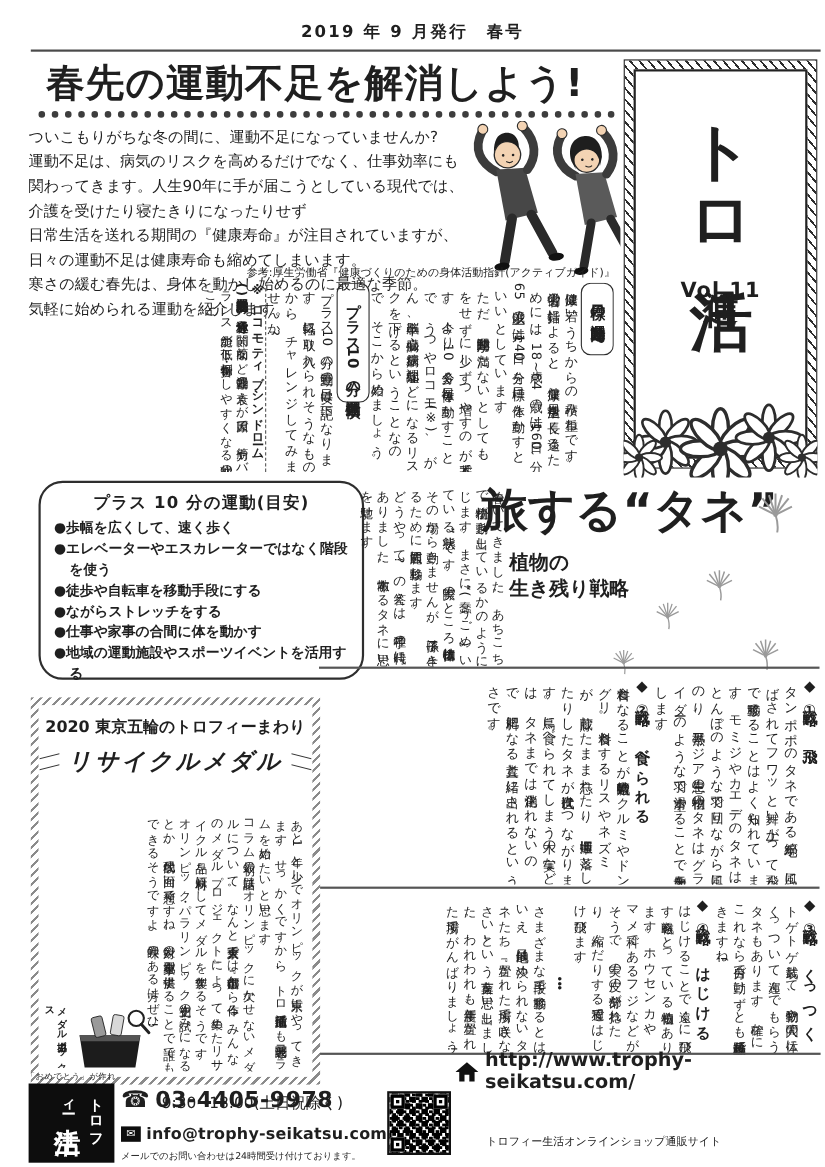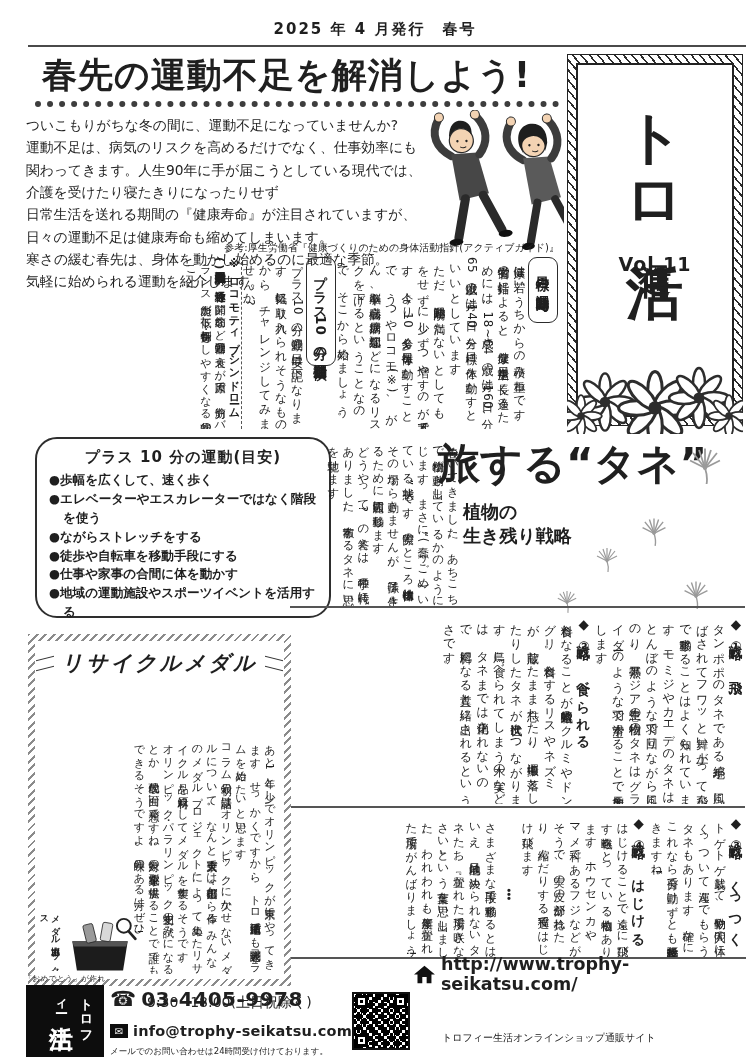--- a/index.html
+++ b/index.html
@@ -132,21 +132,21 @@
         <line x1="0" y1="2" x2="4" y2="-10"></line>
       <line x1="0" y1="2" x2="8" y2="-8"></line>
         <line x1="0" y1="2" x2="-10" y2="-3"></line>
       <line x1="0" y1="2" x2="10" y2="-3"></line>
       <path d="M0,2 Q2,8 1,13"></path>
       <circle cx="0" cy="2" r="1.4" fill="#9a9a9a" stroke="none"></circle>
     </g>
   </defs>
 </svg>
 
-<div class="abs issue-date">2025 年 4 月発行　春号</div>
+<div class="abs issue-date">2019 年 9 月発行　春号</div>
 <div class="abs top-rule"></div>
 
 <div class="abs banner">
   <div class="banner-frame"></div>
   <div class="banner-inner">
     <div class="banner-vtext">
       <span class="banner-main">トロ活</span><span class="banner-sub">通信</span>
     </div>
     <div class="banner-vol">Vol.11</div>
   </div>
@@ -215,22 +215,22 @@
   <p class="vpara pre">プラス10分の運動の目安は下記になります。気軽に取り入れられそうなものから、チャレンジしてみませんか?</p>
   <div class="vdash"></div>
   <p class="vnote"><span class="nt pre">※ロコモティブシンドローム
 (運動器症候群)の通称</span><span>骨や関節、筋肉など運動器の衰えが原因で、筋力やバランス能力が低下し転倒・骨折をしやすくなる状態のこと。</span></p>
 </div>
 
 <div class="abs guide-box">
   <div class="guide-title">プラス 10 分の運動(目安)</div>
   <div class="guide-item">●歩幅を広くして、速く歩く</div>
   <div class="guide-item">●エレベーターやエスカレーターではなく階段を使う</div>
+  <div class="guide-item">●徒歩や自転車を移動手段にする</div>
   <div class="guide-item">●ながらストレッチをする</div>
-  <div class="guide-item">●徒歩や自転車を移動手段にする</div>
   <div class="guide-item">●仕事や家事の合間に体を動かす</div>
   <div class="guide-item">●地域の運動施設やスポーツイベントを活用する</div>
 </div>
 
 <div class="abs seeds-title">旅する“タネ”</div>
 <div class="abs seeds-subtitle pre">植物の
 生き残り戦略</div>
 <div class="abs vflow seeds-intro pre">春めいてきました。あちこちで植物が動き出しているかのように感じます。まさに“蠢(うごめ)いている状態”です。実際のところ植物自体はその場から動きませんが、子孫は生き残るために広範囲に移動します。
 どうやって? の答えは、種子の時代にありました。散布するタネに思いを馳せます。</div>
 
@@ -268,20 +268,21 @@
   <p class="vtext">はじけることで遠くに飛び出す戦略をとっている植物もあります。ホウセンカや、マメ科であるフジなどがそうで、実の皮の部分が捻れたり、縮んだりする過程ではじけ飛びます。</p>
   <div class="vdots">・・・</div>
   <p class="vtext">さまざまな手段で移動するとはいえ、目的地は決められないタネたち。『置かれた場所で咲きなさい』という言葉を思い出しました。われわれも新年度、置かれた場所でがんばりましょう!</p>
 </div>
 
 <div class="abs hr3"></div>
 
 <div class="abs olympic">
   <div class="oly-frame"></div>
   <div class="oly-inner">
+    <div class="oly-title">2020 東京五輪のトロフィーまわり</div>
     <div class="oly-script">
       <span class="flourish fl-l"></span>
       <span>リサイクルメダル</span>
       <span class="flourish fl-r"></span>
     </div>
     <div class="oly-body vflow pre">あと1年と少しでオリンピックが東京にやってきます。せっかくですから、トロ活通信紙面でも表彰関連コラムを始めたいと思います。
 コラム最初の話題はオリンピックに欠かせないメダルについて。なんと東京大会では『都市鉱山から作る!みんなのメダルプロジェクト』によって集めたリサイクル品を原材料にしてメダルを製作するそうです。オリンピック・パラリンピック史上初の試みになるとか、現代的な面白い発想ですね。対象の小型家電を提供することで誰でも参加できるそうですよ。興味のある方はぜひ!</div>
     <div class="medal-label vflow">メダル協力ボックス</div>
     <svg class="medal-illust" width="78" height="60" viewBox="0 0 100 78">
       <path d="M14,34 L86,34 L80,72 L20,72 Z" fill="#1c1c1c"></path>

